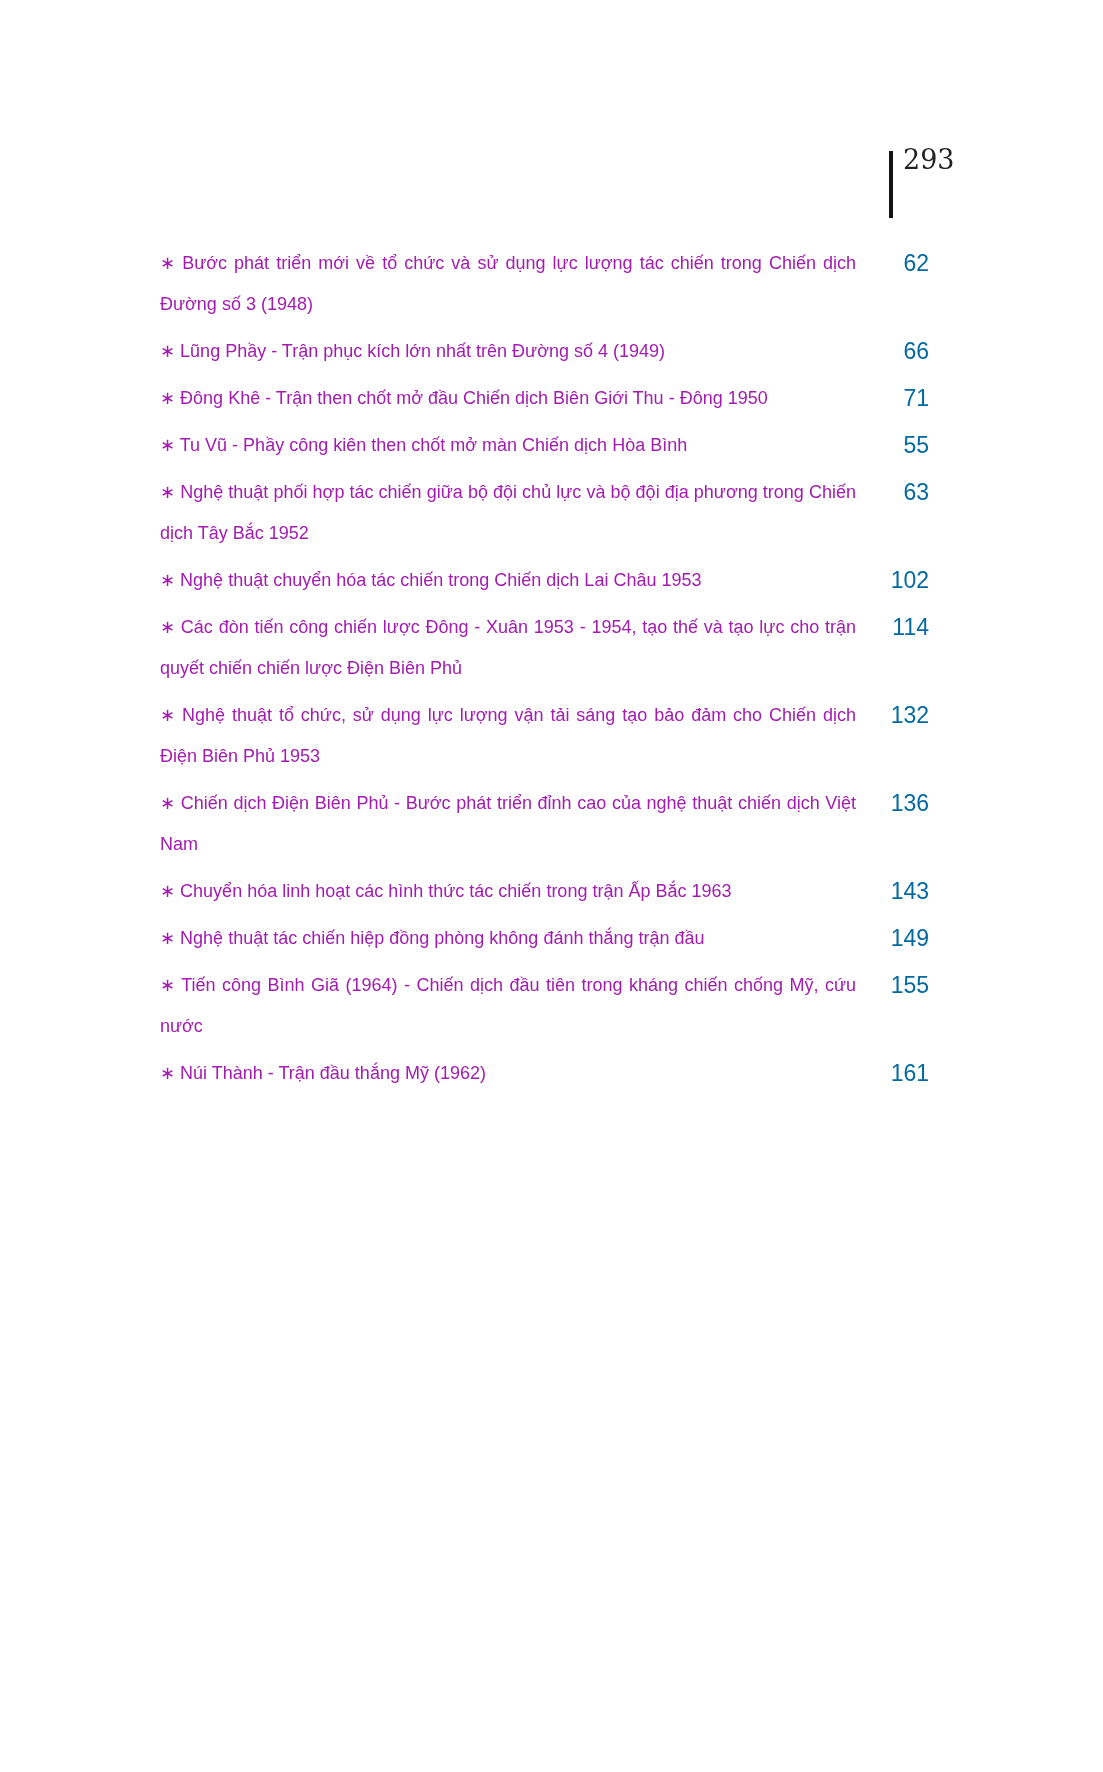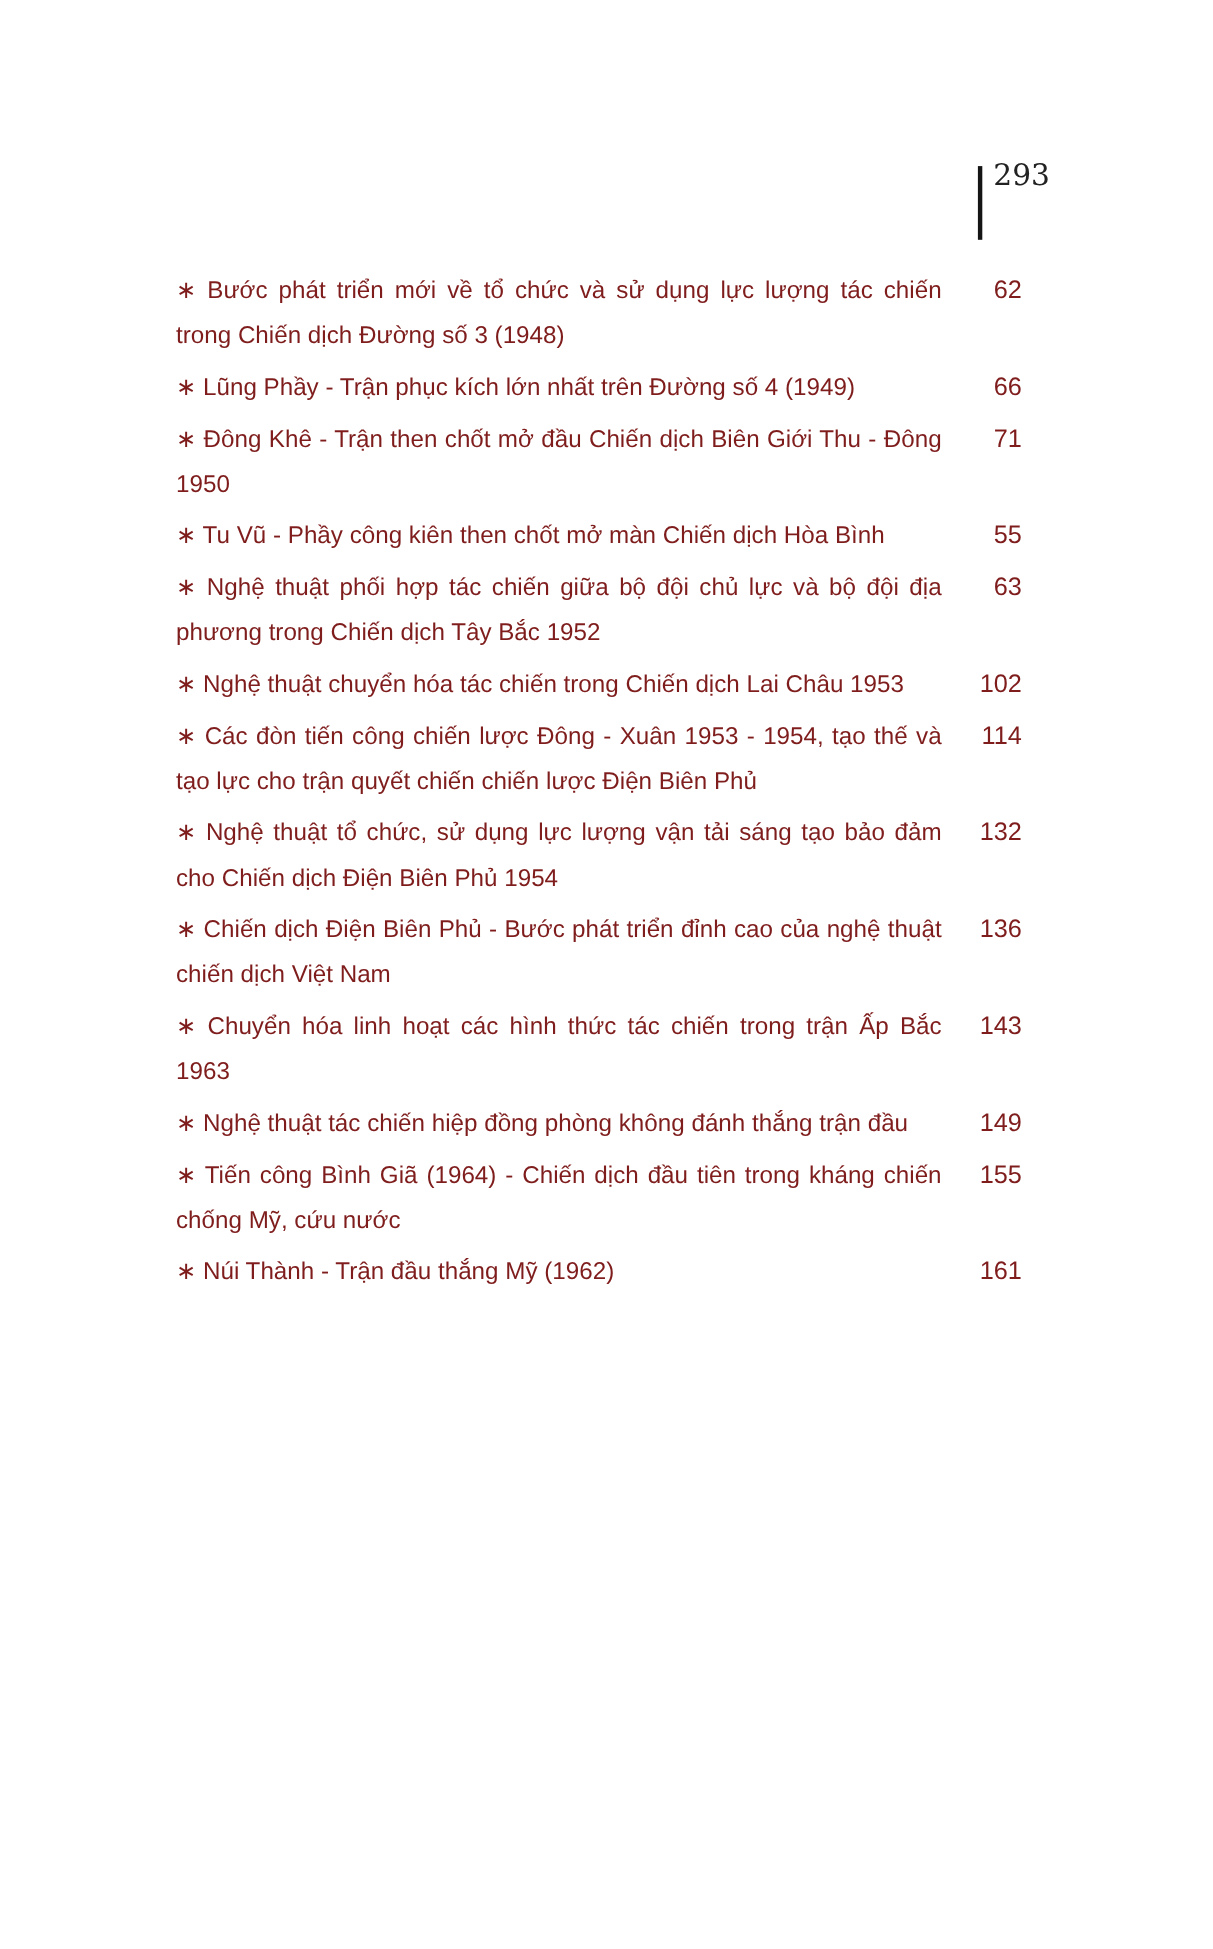--- a/index.html
+++ b/index.html
@@ -40,30 +40,30 @@
   }
   .entry {
     display: flex;
     align-items: flex-start;
     margin-bottom: 6px;
   }
   .entry-title {
     width: 696px;
     margin: 0;
     text-align: justify;
-    font-size: 22px;
+    font-size: 18px;
     line-height: 41px;
-    color: #7f1d1d;
+    color: #a21caf;
   }
   .entry-page {
     flex: 1;
     text-align: right;
     font-size: 23px;
     line-height: 41px;
-    color: #7f1d1d;
+    color: #0369a1;
   }
   .marker {
     white-space: pre;
   }
 </style>
 </head>
 <body>
 
 <div class="page">
   <div class="page-header">
@@ -101,21 +101,21 @@
     <span class="entry-page">102</span>
   </div>
 
   <div class="entry">
     <p class="entry-title"><span class="marker">∗ </span><span class="title-text">Các đòn tiến công chiến lược Đông - Xuân 1953 - 1954, tạo thế và tạo lực cho trận quyết chiến chiến lược Điện Biên Phủ</span></p>
     <span class="entry-page">114</span>
   </div>
 
 
   <div class="entry">
-    <p class="entry-title"><span class="marker">∗ </span><span class="title-text">Nghệ thuật tổ chức, sử dụng lực lượng vận tải sáng tạo bảo đảm cho Chiến dịch Điện Biên Phủ 1954</span></p>
+    <p class="entry-title"><span class="marker">∗ </span><span class="title-text">Nghệ thuật tổ chức, sử dụng lực lượng vận tải sáng tạo bảo đảm cho Chiến dịch Điện Biên Phủ 1953</span></p>
     <span class="entry-page">132</span>
   </div>
 
   <div class="entry">
     <p class="entry-title"><span class="marker">∗ </span><span class="title-text">Chiến dịch Điện Biên Phủ - Bước phát triển đỉnh cao của nghệ thuật chiến dịch Việt Nam</span></p>
     <span class="entry-page">136</span>
   </div>
 
   <div class="entry">
     <p class="entry-title"><span class="marker">∗ </span><span class="title-text">Chuyển hóa linh hoạt các hình thức tác chiến trong trận Ấp Bắc 1963</span></p>

